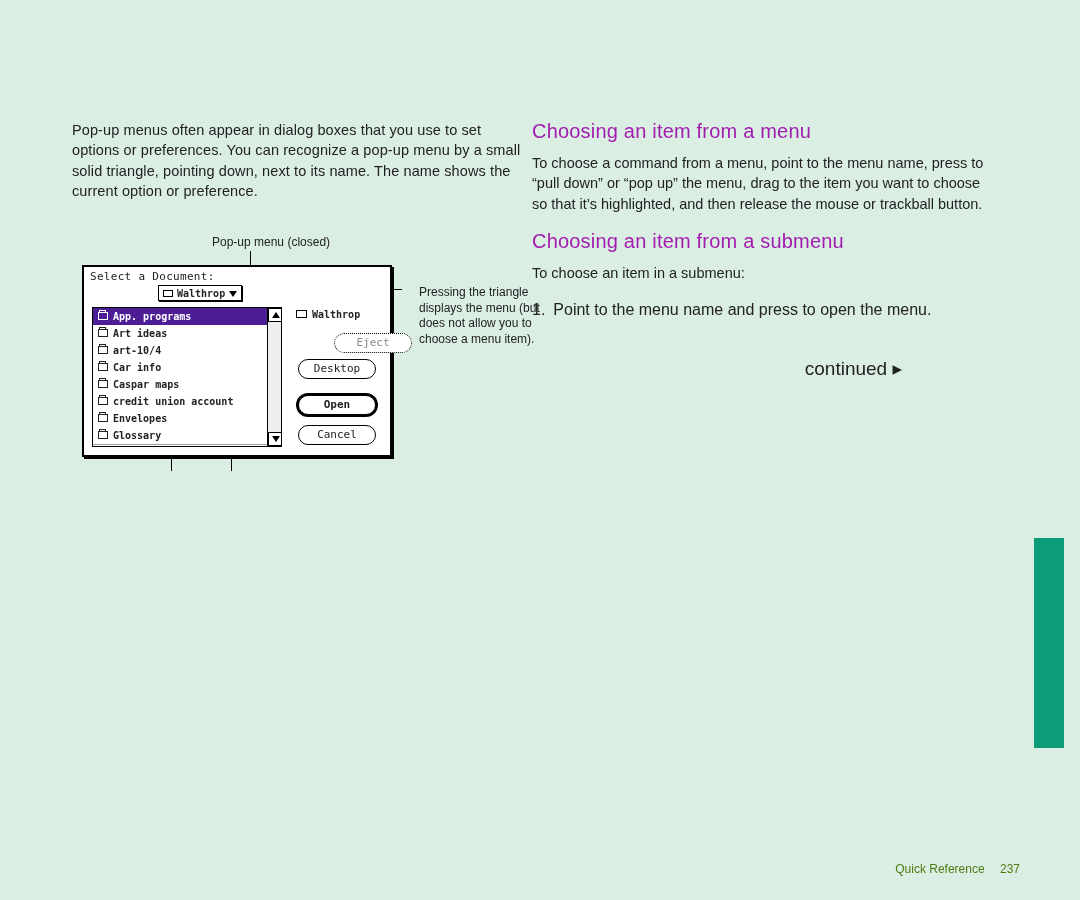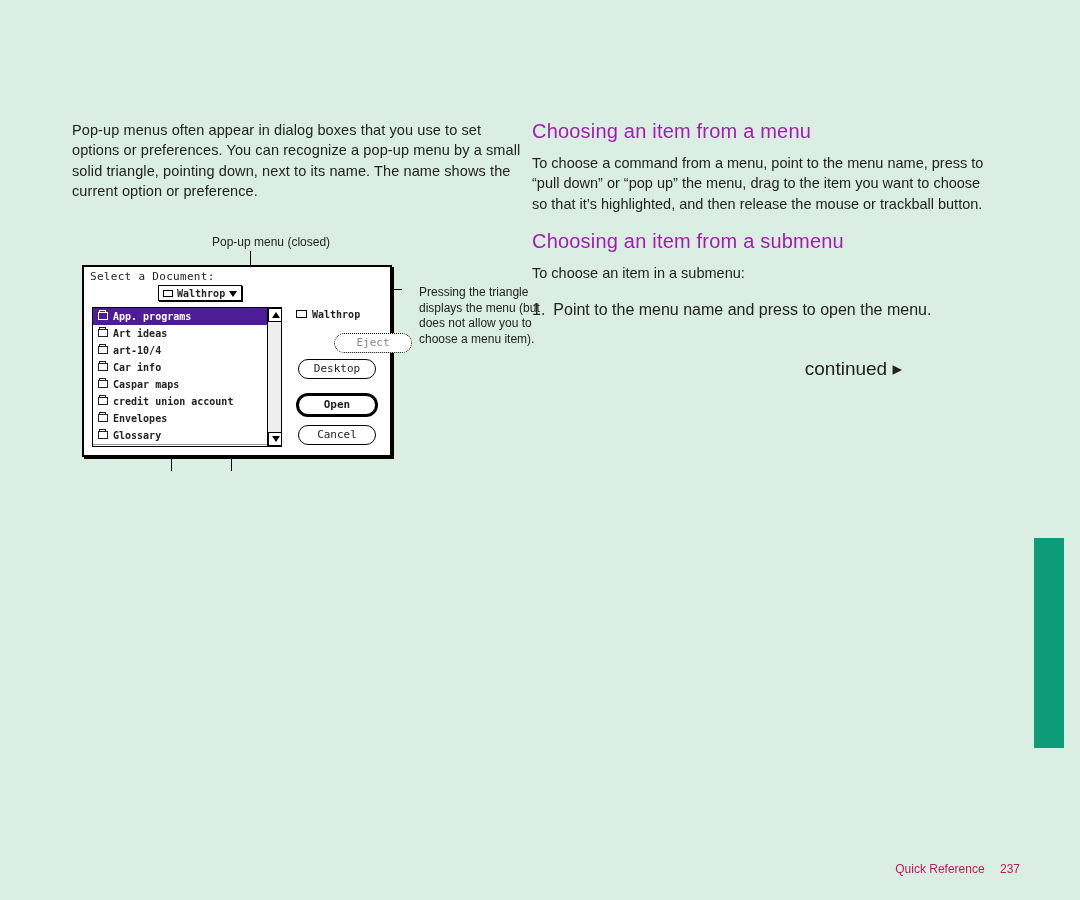--- a/index.html
+++ b/index.html
@@ -35,21 +35,21 @@
     display: flex;
     gap: 8px;
   }
   .step .num { flex: 0 0 auto; }
   .continued { font-size: 19px; margin-top: 36px; text-align: right; padding-right: 90px; }
   .footer {
     position: absolute;
     right: 60px;
     bottom: 24px;
     font-size: 12px;
-    color: #be185d;
+    color: #4d7c0f;
   }
   .footer .pg { margin-left: 12px; }
   .tab-bar {
     position: absolute;
     right: 16px;
     top: 538px;
     width: 30px;
     height: 210px;
     background: #0c9c78;
   }

